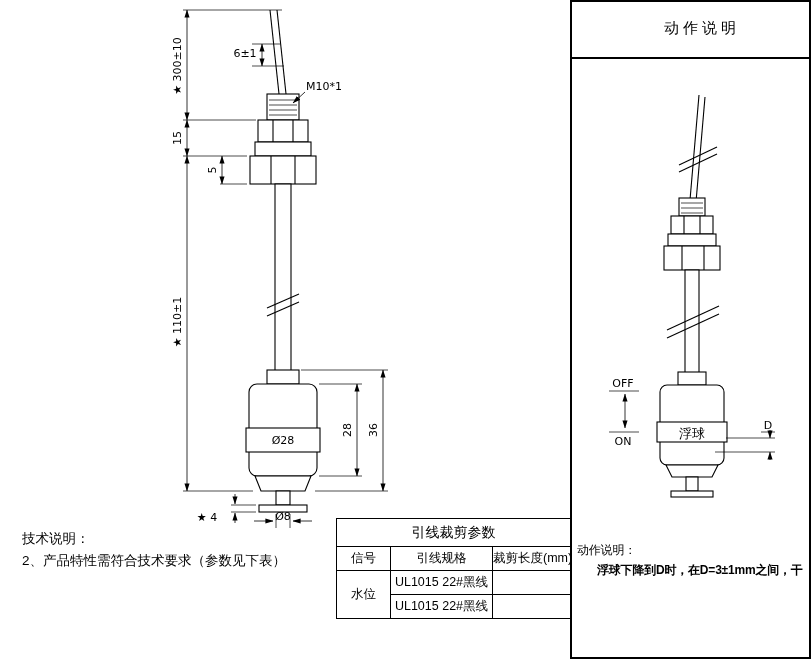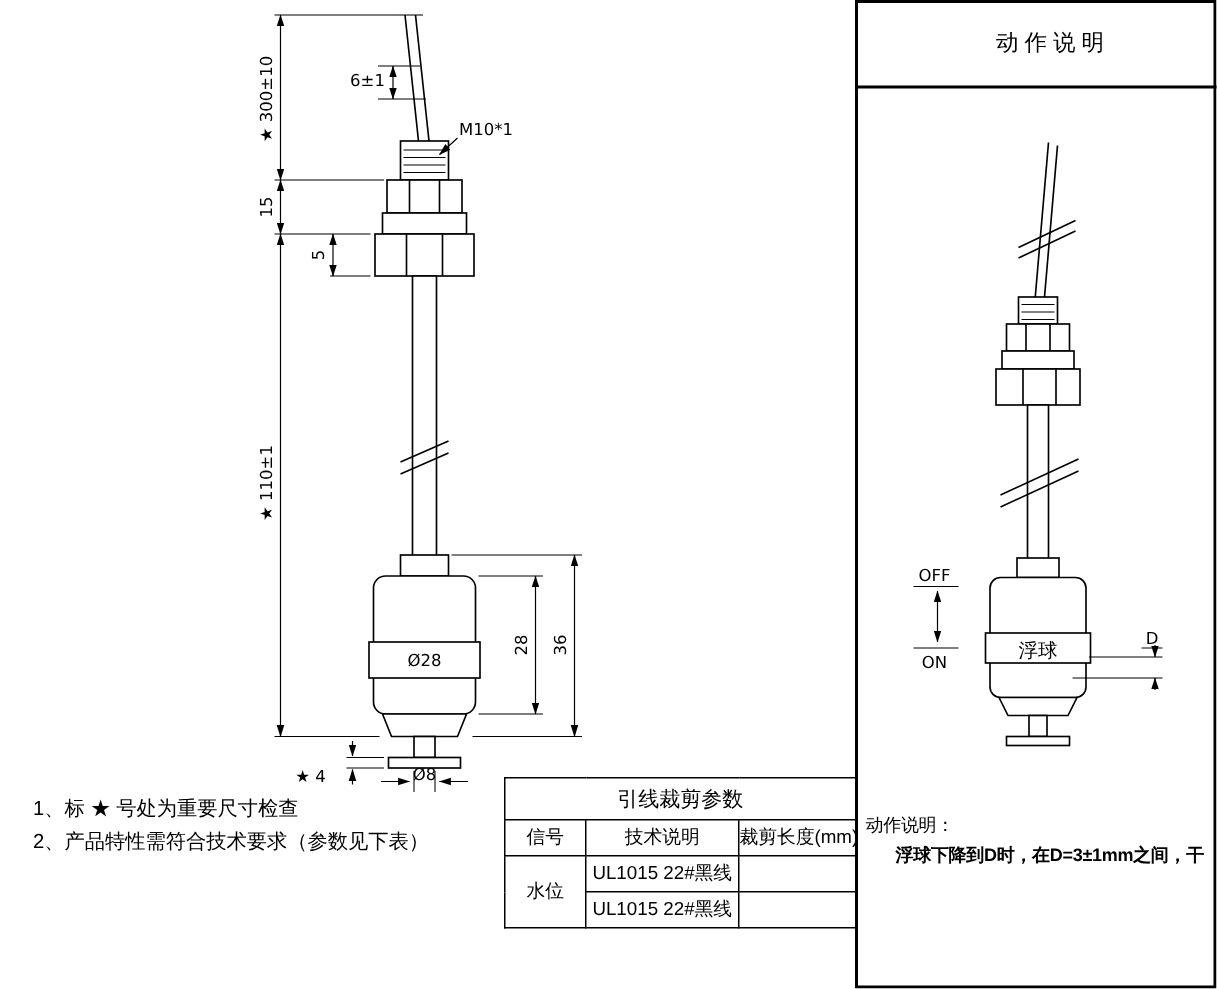--- a/index.html
+++ b/index.html
@@ -108,37 +108,37 @@
       <text class="dtext" x="181" y="322" text-anchor="middle" transform="rotate(-90 181 322)">★ 110±1</text>
       <text class="dtext" x="283" y="444" text-anchor="middle">Ø28</text>
       <text class="dtext" x="351" y="430" text-anchor="middle" transform="rotate(-90 351 430)">28</text>
       <text class="dtext" x="377" y="430" text-anchor="middle" transform="rotate(-90 377 430)">36</text>
       <text class="dtext" x="207" y="521" text-anchor="middle">★ 4</text>
       <text class="dtext" x="283" y="520" text-anchor="middle">Ø8</text>
     </g>
   </svg>
 
   <div class="abs tech-notes">
-    <div>1、标 ★ 号处为重要尺寸检查</div>
+    <div>技术说明：</div>
     <div>2、产品特性需符合技术要求（参数见下表）</div>
   </div>
 
   <table class="abs wire-table">
     <colgroup>
         <col style="width:54px">
         <col style="width:102px">
         <col style="width:78px">
       </colgroup>
     <tbody>
         <tr>
       <td class="title" colspan="3">引线裁剪参数</td>
     </tr>
     <tr>
       <td>信号</td>
-      <td>技术说明</td>
+      <td>引线规格</td>
       <td>裁剪长度(mm)</td>
     </tr>
     <tr>
       <td rowspan="2">水位</td>
       <td>UL1015 22#黑线</td>
       <td></td>
     </tr>
     <tr>
       <td>UL1015 22#黑线</td>
       <td></td>

